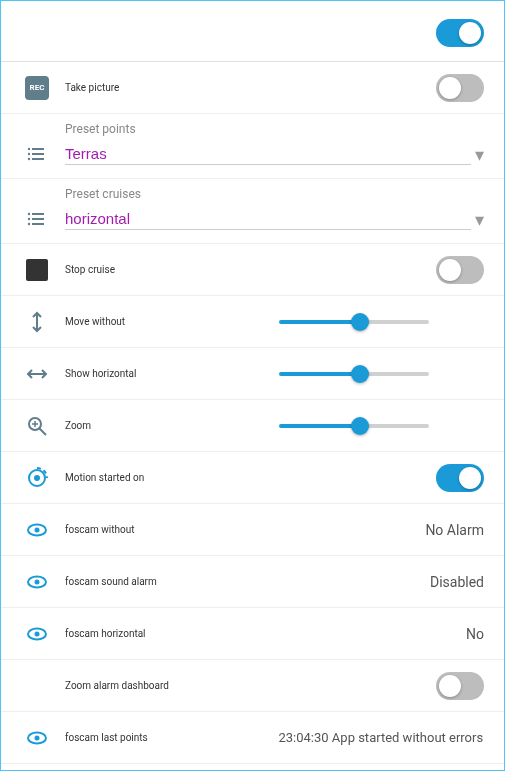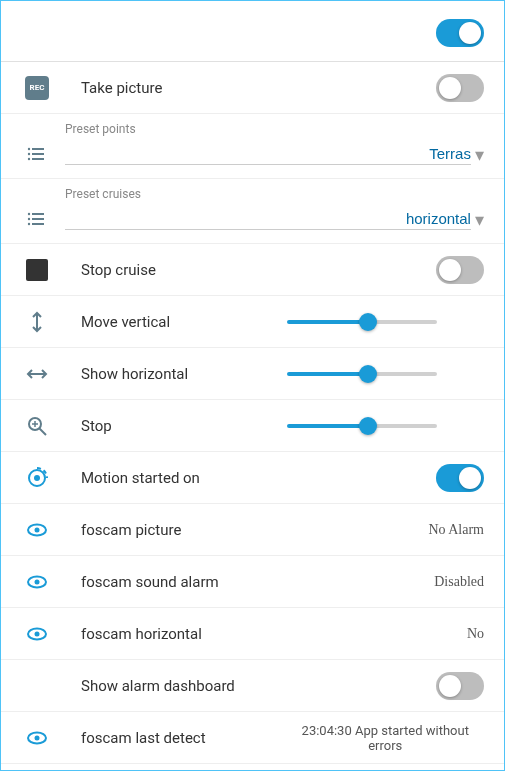--- a/index.html
+++ b/index.html
@@ -67,30 +67,28 @@
       width: 32px;
       height: 32px;
       display: flex;
       align-items: center;
       justify-content: center;
       flex-shrink: 0;
       margin-right: 12px;
     }
     .row-label {
       flex: 1;
-      font-size: 15px;
+      font-size: 10px;
       color: #333;
-      margin-left: 16px;
     }
     .row-value {
       font-size: 14px;
       color: #555;
       margin-left: 8px;
       flex-shrink: 0;
-      font-family: Liberation Serif, serif;
     }
 
     
     .dropdown-row {
       display: flex;
       flex-direction: column;
       padding: 8px 20px 8px 20px;
       border-bottom: 1px solid #eeeeee;
     }
     .dropdown-label {
@@ -107,28 +105,27 @@
       height: 32px;
       display: flex;
       align-items: center;
       justify-content: center;
       flex-shrink: 0;
       margin-right: 12px;
     }
     .dropdown-select {
       flex: 1;
       font-size: 15px;
-      color: #0369a1;
+      color: #a21caf;
       border: none;
       border-bottom: 1px solid #ccc;
       outline: none;
       background: transparent;
       padding: 2px 0;
       appearance: none;
-      text-align: right;
       -webkit-appearance: none;
     }
     .dropdown-chevron {
       color: #999;
       font-size: 18px;
       margin-left: 4px;
     }
 
     
     .slider-wrapper {
@@ -179,21 +176,21 @@
       background: #333;
       border-radius: 2px;
     }
 
     
     svg { display: block; }
 
     .last-error-value {
       font-size: 13px;
       color: #555;
-      text-align: center;
+      text-align: left;
       flex: 1;
       margin-left: 8px;
     }
   </style>
 </head>
 <body>
 
 <div class="page">
 
   <div class="header">
@@ -269,21 +266,21 @@
   </div>
     </div>
       <div class="row">
       <div class="row-icon">
           <svg width="22" height="22" viewBox="0 0 22 22" fill="none">
         <line x1="11" y1="2" x2="11" y2="20" stroke="#607d8b" stroke-width="2"></line>
         <polyline points="7,6 11,2 15,6" fill="none" stroke="#607d8b" stroke-width="2"></polyline>
         <polyline points="7,16 11,20 15,16" fill="none" stroke="#607d8b" stroke-width="2"></polyline>
       </svg>
         </div>
-      <span class="row-label">Move vertical</span>
+      <span class="row-label">Move without</span>
       <div class="slider-wrapper">
         <input type="range" min="0" max="100" value="55" class="slider-move-vertical" style="background: linear-gradient(to right, rgb(26, 155, 215) 55%, rgb(208, 208, 208) 55%);">
       </div>
     </div>
       <div class="row">
       <div class="row-icon">
           <svg width="22" height="22" viewBox="0 0 22 22" fill="none">
         <line x1="2" y1="11" x2="20" y2="11" stroke="#607d8b" stroke-width="2"></line>
         <polyline points="6,7 2,11 6,15" fill="none" stroke="#607d8b" stroke-width="2"></polyline>
         <polyline points="16,7 20,11 16,15" fill="none" stroke="#607d8b" stroke-width="2"></polyline>
@@ -296,21 +293,21 @@
     </div>
       <div class="row">
       <div class="row-icon">
           <svg width="22" height="22" viewBox="0 0 22 22" fill="none">
         <circle cx="9" cy="9" r="6" stroke="#607d8b" stroke-width="2"></circle>
         <line x1="13.5" y1="13.5" x2="20" y2="20" stroke="#607d8b" stroke-width="2"></line>
         <line x1="6" y1="9" x2="12" y2="9" stroke="#607d8b" stroke-width="1.5"></line>
         <line x1="9" y1="6" x2="9" y2="12" stroke="#607d8b" stroke-width="1.5"></line>
       </svg>
         </div>
-      <span class="row-label">Stop</span>
+      <span class="row-label">Zoom</span>
       <div class="slider-wrapper">
         <input type="range" min="0" max="100" value="55" class="slider-zoom" style="background: linear-gradient(to right, rgb(26, 155, 215) 55%, rgb(208, 208, 208) 55%);">
       </div>
     </div>
       <div class="row">
       <div class="row-icon">
           <svg width="24" height="24" viewBox="0 0 24 24">
         <circle cx="12" cy="12" r="8" fill="none" stroke="#1a9bd7" stroke-width="2"></circle>
         <circle cx="12" cy="12" r="3" fill="#1a9bd7"></circle>
         <path d="M12 2 A10 10 0 0 1 22 12" stroke="#1a9bd7" stroke-width="2" fill="none" stroke-dasharray="4,3"></path>
@@ -323,21 +320,21 @@
     </div>
   </div>
     </div>
       <div class="row">
       <div class="row-icon">
           <svg width="22" height="22" viewBox="0 0 22 22" fill="none">
         <ellipse cx="11" cy="11" rx="9" ry="5.5" stroke="#1a9bd7" stroke-width="2"></ellipse>
         <circle cx="11" cy="11" r="2.5" fill="#1a9bd7"></circle>
       </svg>
         </div>
-      <span class="row-label">foscam picture</span>
+      <span class="row-label">foscam without</span>
       <span class="row-value">No Alarm</span>
     </div>
       <div class="row">
       <div class="row-icon">
           <svg width="22" height="22" viewBox="0 0 22 22" fill="none">
         <ellipse cx="11" cy="11" rx="9" ry="5.5" stroke="#1a9bd7" stroke-width="2"></ellipse>
         <circle cx="11" cy="11" r="2.5" fill="#1a9bd7"></circle>
       </svg>
         </div>
       <span class="row-label">foscam sound alarm</span>
@@ -350,31 +347,31 @@
         <circle cx="11" cy="11" r="2.5" fill="#1a9bd7"></circle>
       </svg>
         </div>
       <span class="row-label">foscam horizontal</span>
       <span class="row-value">No</span>
     </div>
       <div class="row">
       <div class="row-icon">
           <span style="display:inline-block;width:22px;height:22px;"></span>
         </div>
-      <span class="row-label">Show alarm dashboard</span>
+      <span class="row-label">Zoom alarm dashboard</span>
       <div class="toggle">
     <div class="toggle-track off">
       <div class="toggle-thumb"></div>
     </div>
   </div>
     </div>
       <div class="row">
       <div class="row-icon">
           <svg width="22" height="22" viewBox="0 0 22 22" fill="none">
         <ellipse cx="11" cy="11" rx="9" ry="5.5" stroke="#1a9bd7" stroke-width="2"></ellipse>
         <circle cx="11" cy="11" r="2.5" fill="#1a9bd7"></circle>
       </svg>
         </div>
-      <span class="row-label">foscam last detect</span>
+      <span class="row-label">foscam last points</span>
       <span class="last-error-value">23:04:30 App started without errors</span>
     </div>
     </div>
 </div>
 
 </body></html>

